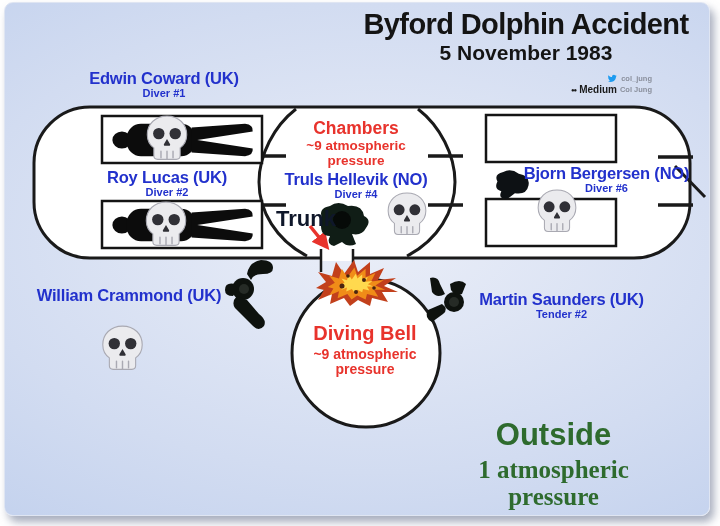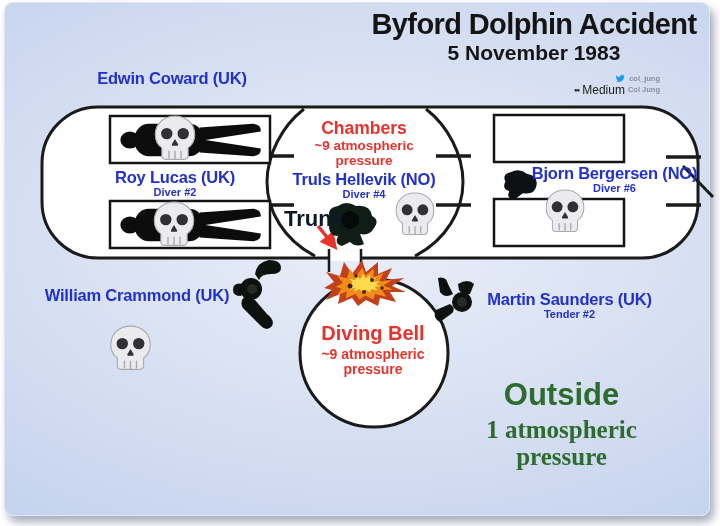--- a/index.html
+++ b/index.html
@@ -1,41 +1,41 @@
 <!DOCTYPE html>
 <html><head>
 <meta charset="utf-8">
 <style>
   html,body{margin:0;padding:0;background:#ffffff;}
   body{width:720px;height:526px;position:relative;overflow:hidden;
        font-family:"Liberation Sans", sans-serif;}
   .card{position:absolute;left:4px;top:2px;width:704px;height:512px;border-radius:9px;
         background:radial-gradient(ellipse 120% 95% at 52% 46%, #eaeef8 0%, #d2dcf1 48%, #b4c7ea 100%);
         box-shadow:4px 6px 8px rgba(95,105,135,.55);border:1px solid #dfe5f2;}
-  .stage{position:absolute;left:12px;top:0;width:656px;height:526px;}
+  .stage{position:absolute;left:4px;top:0;width:656px;height:526px;}
   .scene{position:absolute;left:0;top:0;}
   .lbl{position:absolute;text-align:center;line-height:1.05;}
   .pname{font-weight:bold;font-size:16.5px;color:#2231cc;letter-spacing:-.2px;}
   .prole{font-weight:bold;font-size:11px;color:#2231cc;margin-top:1px;}
   .red{color:#e8332c;}
   .chamber-title{font-weight:bold;font-size:17.5px;}
   .chamber-press{font-weight:bold;font-size:13.5px;margin-top:2px;}
   .bell-title{font-weight:bold;font-size:20px;}
   .bell-press{font-weight:bold;font-size:14px;margin-top:3px;}
   .trunk-lbl{font-weight:bold;font-size:22px;color:#0f172a;}
   .green{color:#2e6b2e;}
-  .outside-title{font-weight:bold;font-size:31px;}
+  .outside-title{font-weight:bold;font-size:31px;margin-top:40px;}
   .outside-press{font-weight:bold;font-size:25px;line-height:1.08;margin-top:4px;font-family:Liberation Serif, serif;}
   .title-block{position:absolute;left:330px;top:9px;width:384px;text-align:center;color:#141414;}
   .main-title{font-weight:bold;font-size:29px;letter-spacing:-.6px;line-height:1.05;}
   .sub-title{font-weight:bold;font-size:21px;margin-top:2px;}
   .social{position:absolute;top:73px;right:8px;width:170px;text-align:right;}
   .social-row{display:flex;justify-content:flex-end;align-items:center;gap:3px;height:11px;}
   .handle{font-size:7.5px;color:#8a8f9c;font-weight:bold;}
-  .brand{font-size:12px;color:#1a1a1a;font-weight:normal;}
+  .brand{font-size:10px;color:#1a1a1a;font-weight:bold;}
   .dots{font-size:6px;color:#1a1a1a;letter-spacing:-1px;}
 </style>
 </head>
 <body>
 
 <div class="card"></div>
 
 <div class="stage">
 
 <svg class="scene" width="720" height="526" viewBox="0 0 720 526">
@@ -154,20 +154,21 @@
     </div>
     <div class="social-row">
       <span class="dots">●●</span>
       <span class="brand">Medium</span>
       <span class="handle">Col Jung</span>
     </div>
   </div>
 
   <div class="lbl" style="left:60px;top:70px;width:200px;">
     <div class="pname">Edwin Coward (UK)</div>
+    <div class="prole">Diver #1</div>
   </div>
   <div class="lbl" style="left:63px;top:169px;width:200px;">
     <div class="pname">Roy Lucas (UK)</div>
     <div class="prole">Diver #2</div>
   </div>
   <div class="lbl" style="left:262px;top:171px;width:180px;">
     <div class="pname">Truls Hellevik (NO)</div>
     <div class="prole">Diver #4</div>
   </div>
   <div class="lbl" style="left:500px;top:165px;width:205px;">

